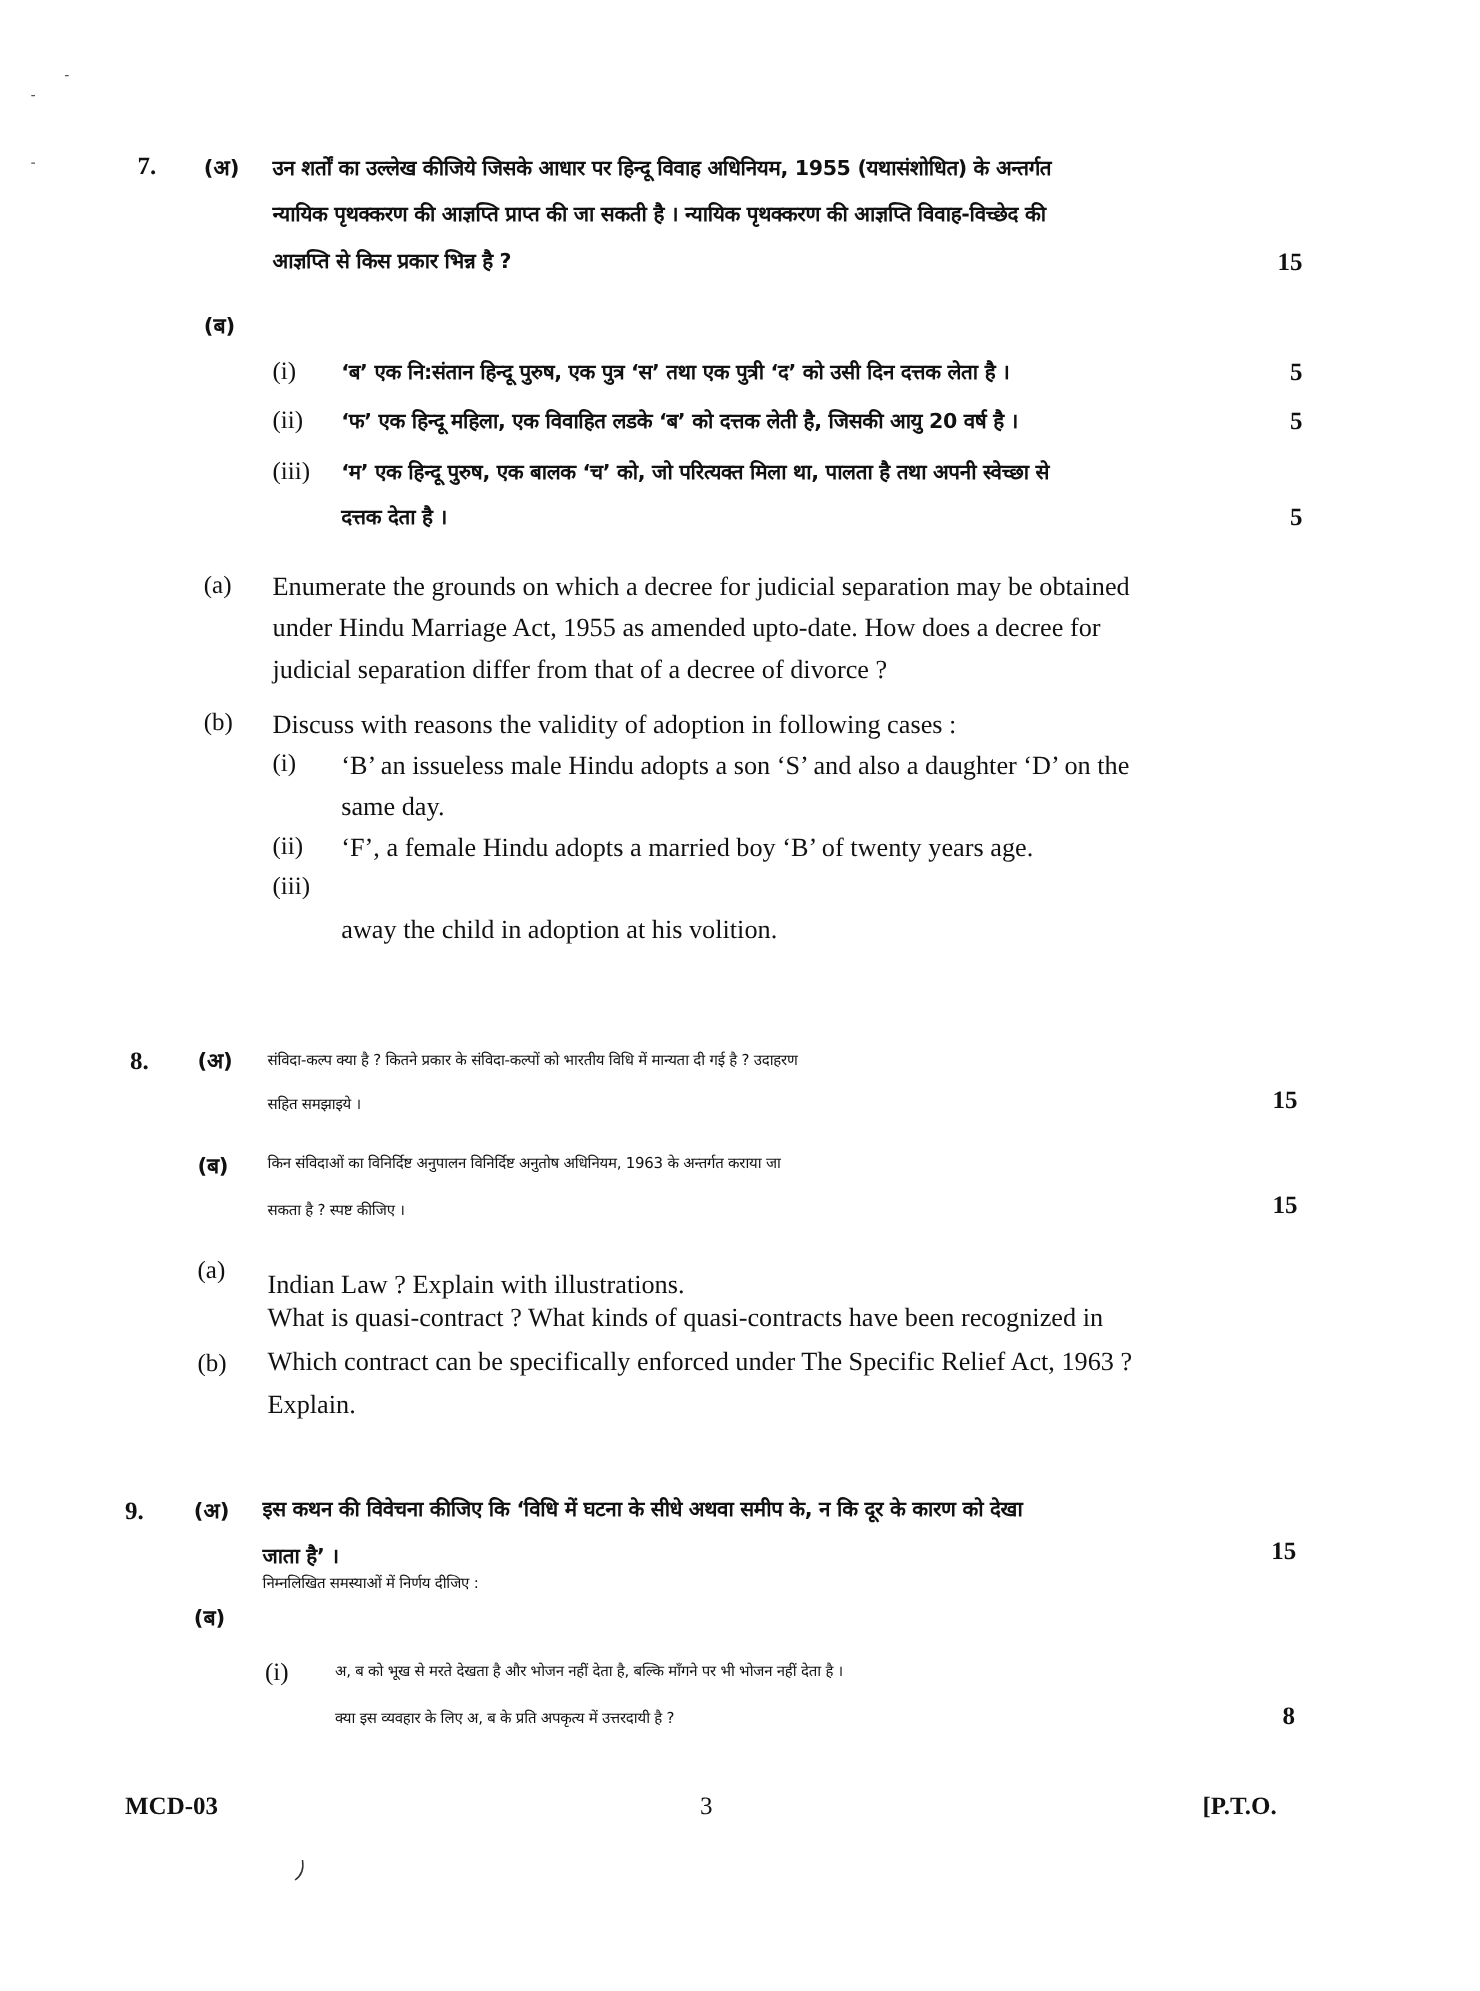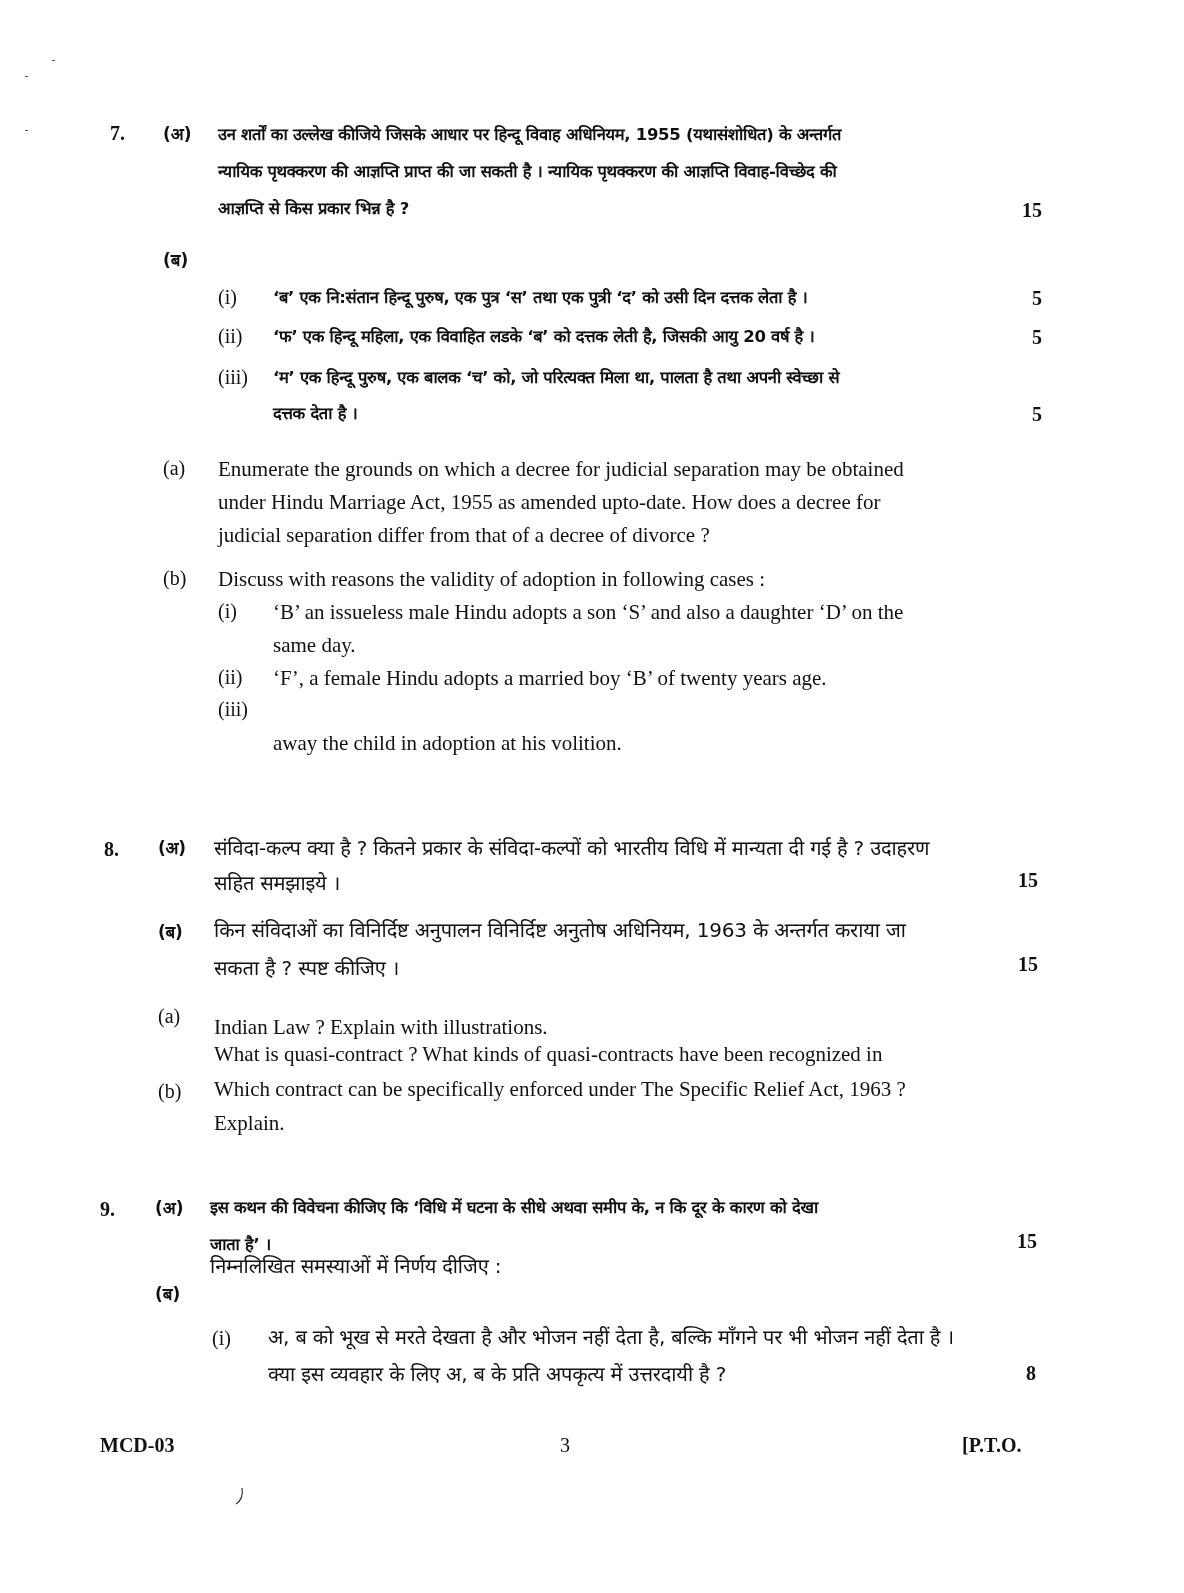--- a/index.html
+++ b/index.html
@@ -28,21 +28,21 @@
     white-space: nowrap;
   }
   .hi {
     font-family: "DejaVu Sans", sans-serif;
     font-size: 16.5px;
     font-weight: bold;
     letter-spacing: -0.3px;
   }
   .hi-light {
     font-family: "DejaVu Sans", sans-serif;
-    font-size: 20px;
+    font-size: 12px;
     font-weight: normal;
     letter-spacing: -0.2px;
   }
   .en {
     font-family: "Liberation Serif", serif;
     font-size: 21px;
   }
   .qnum {
     position: absolute;
     font-family: "Liberation Serif", serif;

